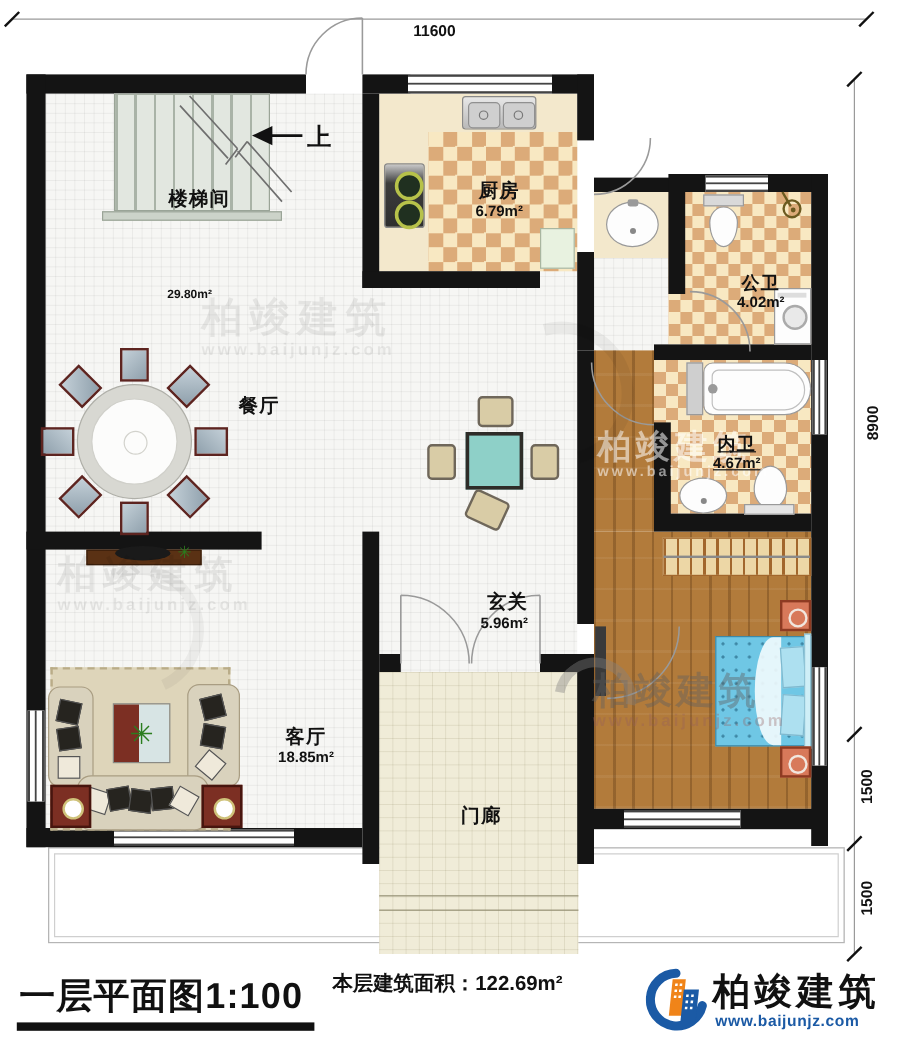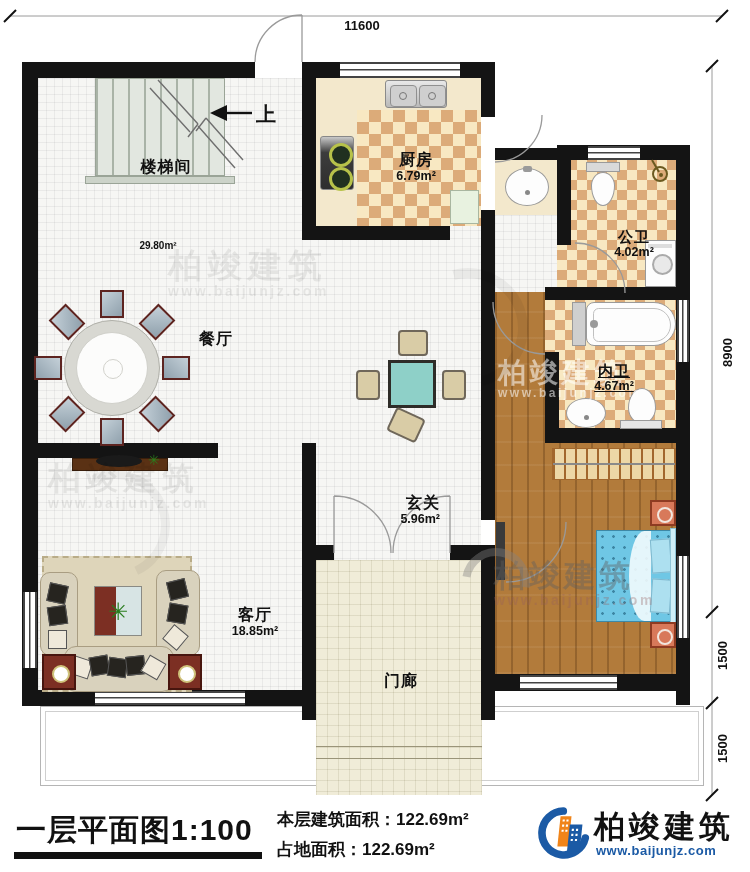--- a/index.html
+++ b/index.html
@@ -297,23 +297,20 @@
   <div class="abs dim vdim" style="left:705px;top:345px;width:44px;">8900</div>
   <div class="abs dim vdim" style="left:700px;top:648px;width:44px;">1500</div>
   <div class="abs dim vdim" style="left:700px;top:741px;width:44px;">1500</div>
 
 
   <div class="abs" style="left:16px;top:810px;font-weight:700;font-size:30px;letter-spacing:1px;">一层平面图1:100</div>
   <div class="abs" style="left:14px;top:852px;width:248px;height:7px;background:#111;"></div>
   <div class="abs" style="left:277px;top:808px;font-weight:700;font-size:17px;">
     <span>本层建筑面积：</span><span>122.69m²</span>
   </div>
-  <div class="abs" style="left:277px;top:838px;font-weight:700;font-size:17px;">
-    <span>占地面积：</span><span>122.69m²</span>
-  </div>
 
   <svg class="abs" width="54" height="58" viewBox="0 0 64 64" style="left:538px;top:804px;">
     <path d="M30 6 A26 26 0 1 0 56 38" fill="none" stroke="#1b5aa5" stroke-width="9" stroke-linecap="round"></path>
     <g transform="skewX(-6)">
       <rect x="28" y="12" width="13" height="36" fill="#f08419"></rect>
       <rect x="40" y="22" width="15" height="32" fill="#1b5aa5"></rect>
       <g fill="#fff">
         <rect x="31" y="16" width="2.5" height="2.5"></rect>
           <rect x="35.5" y="16" width="2.5" height="2.5"></rect>
         <rect x="31" y="22" width="2.5" height="2.5"></rect>

